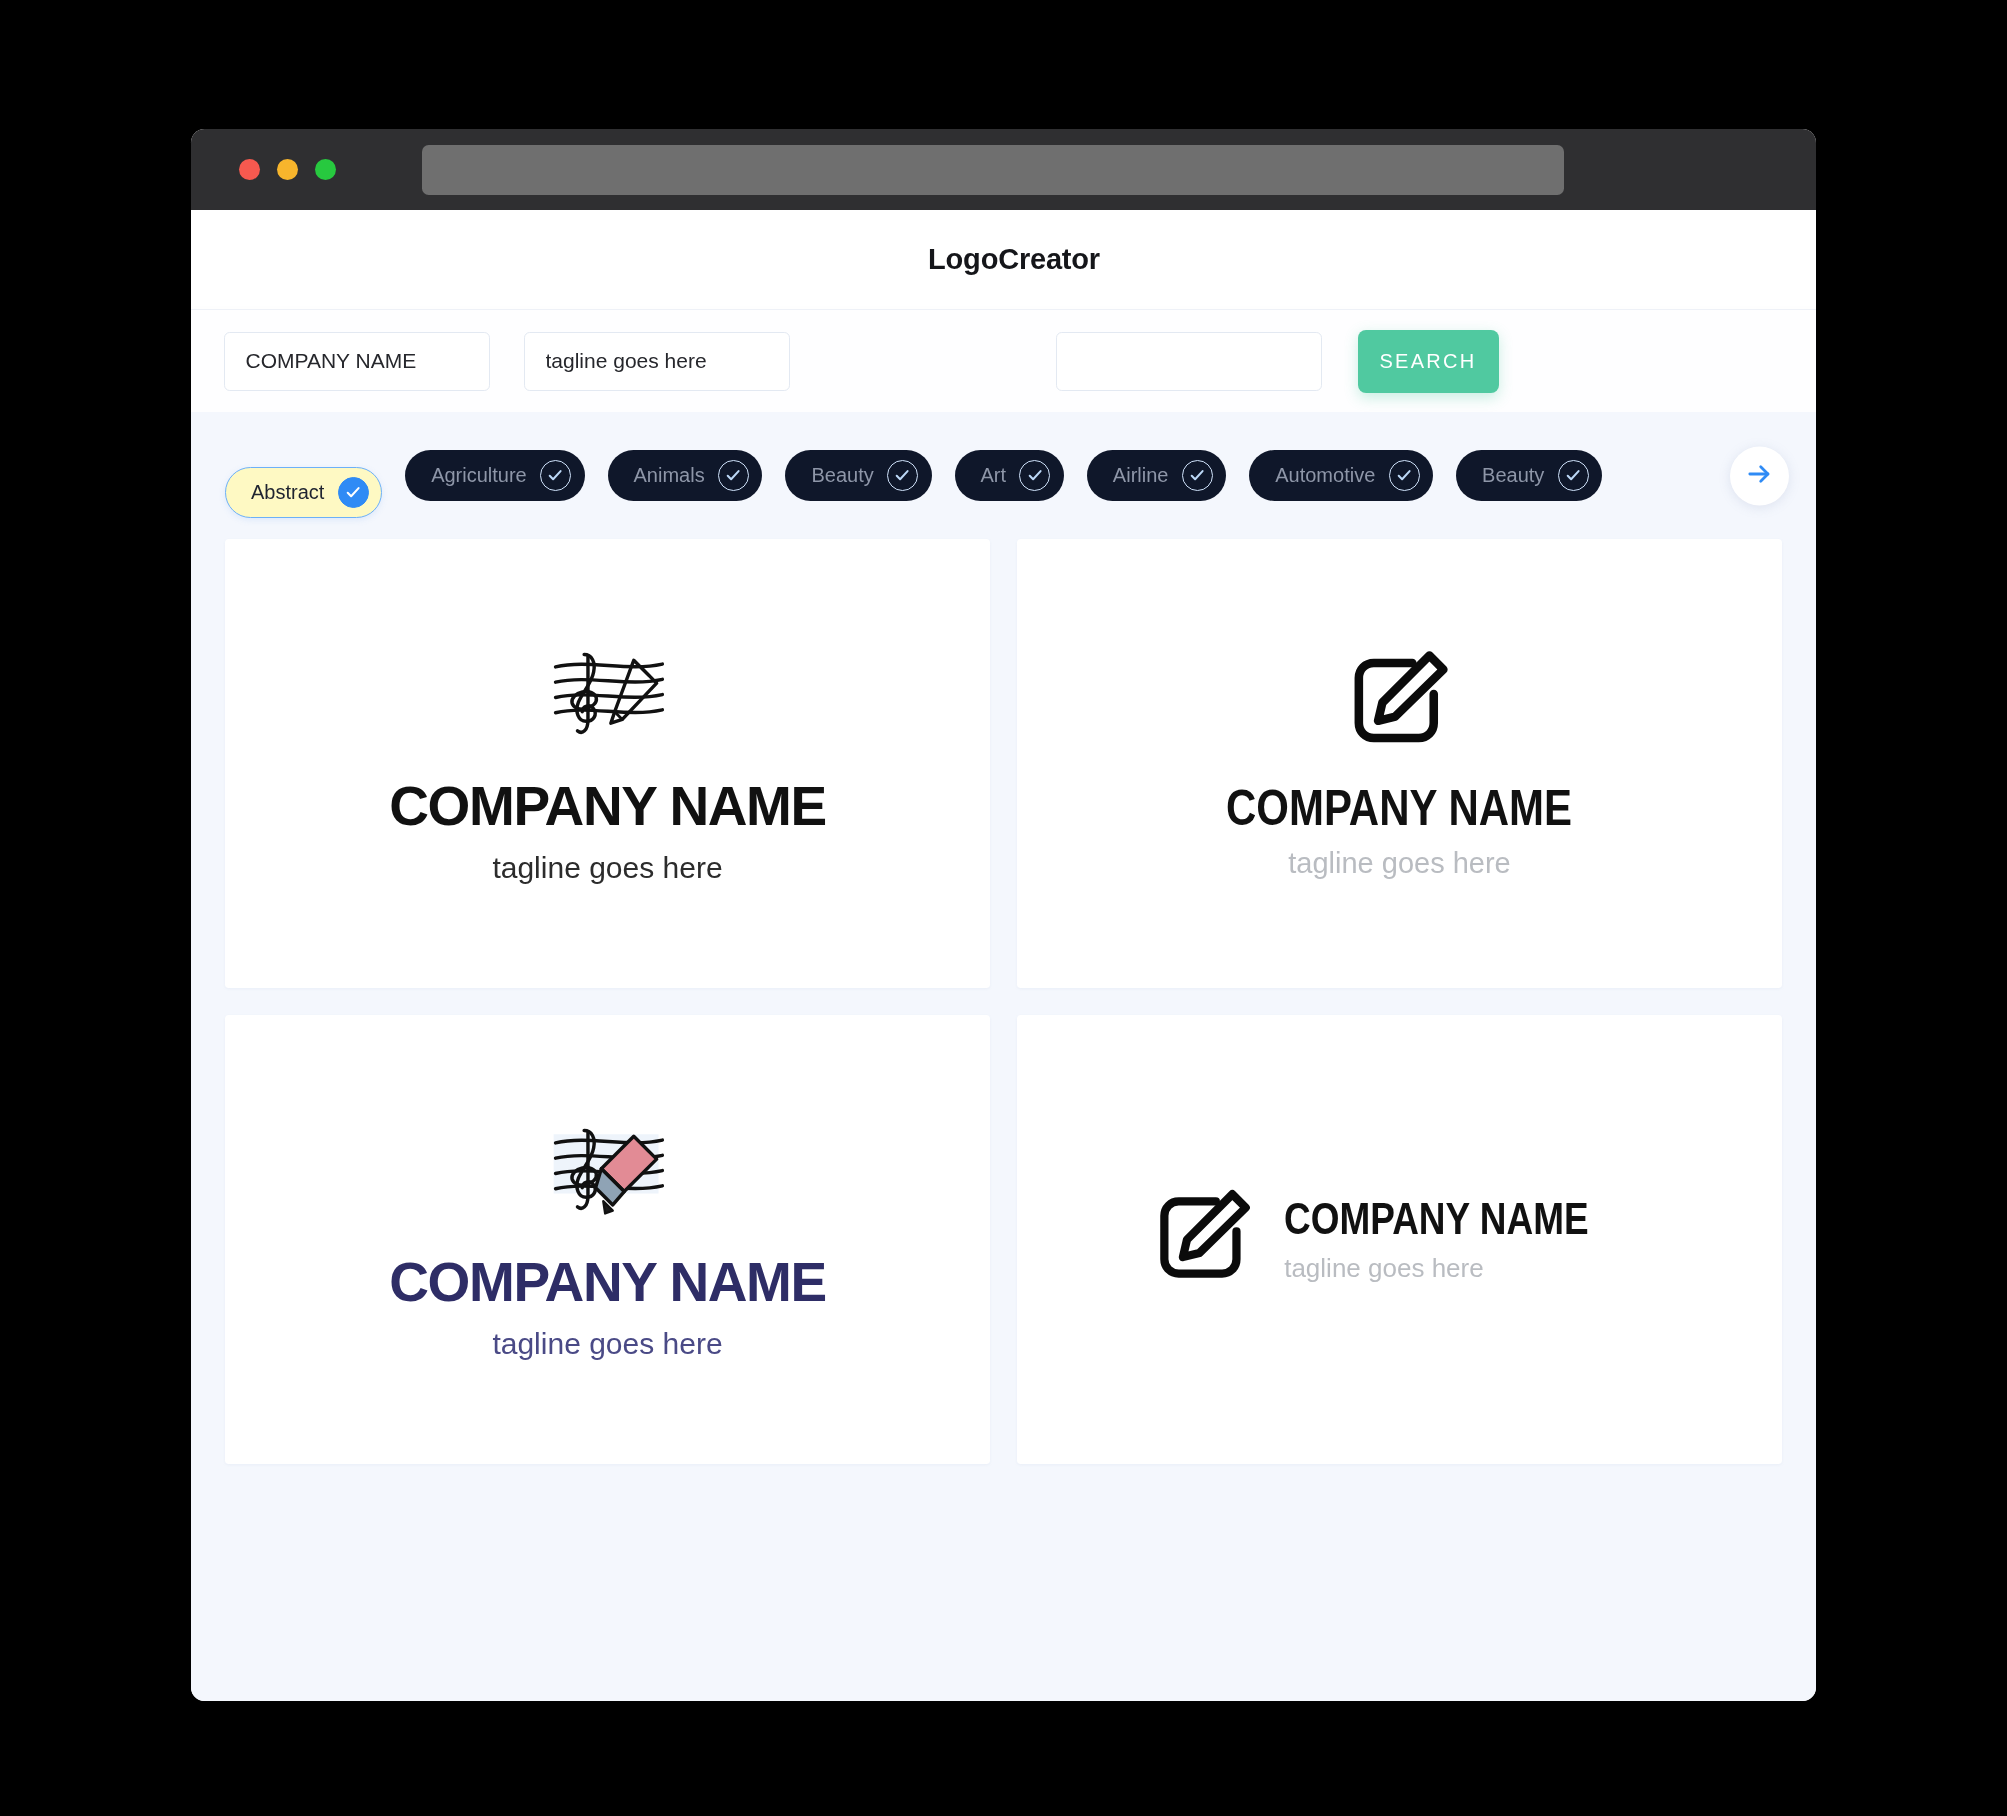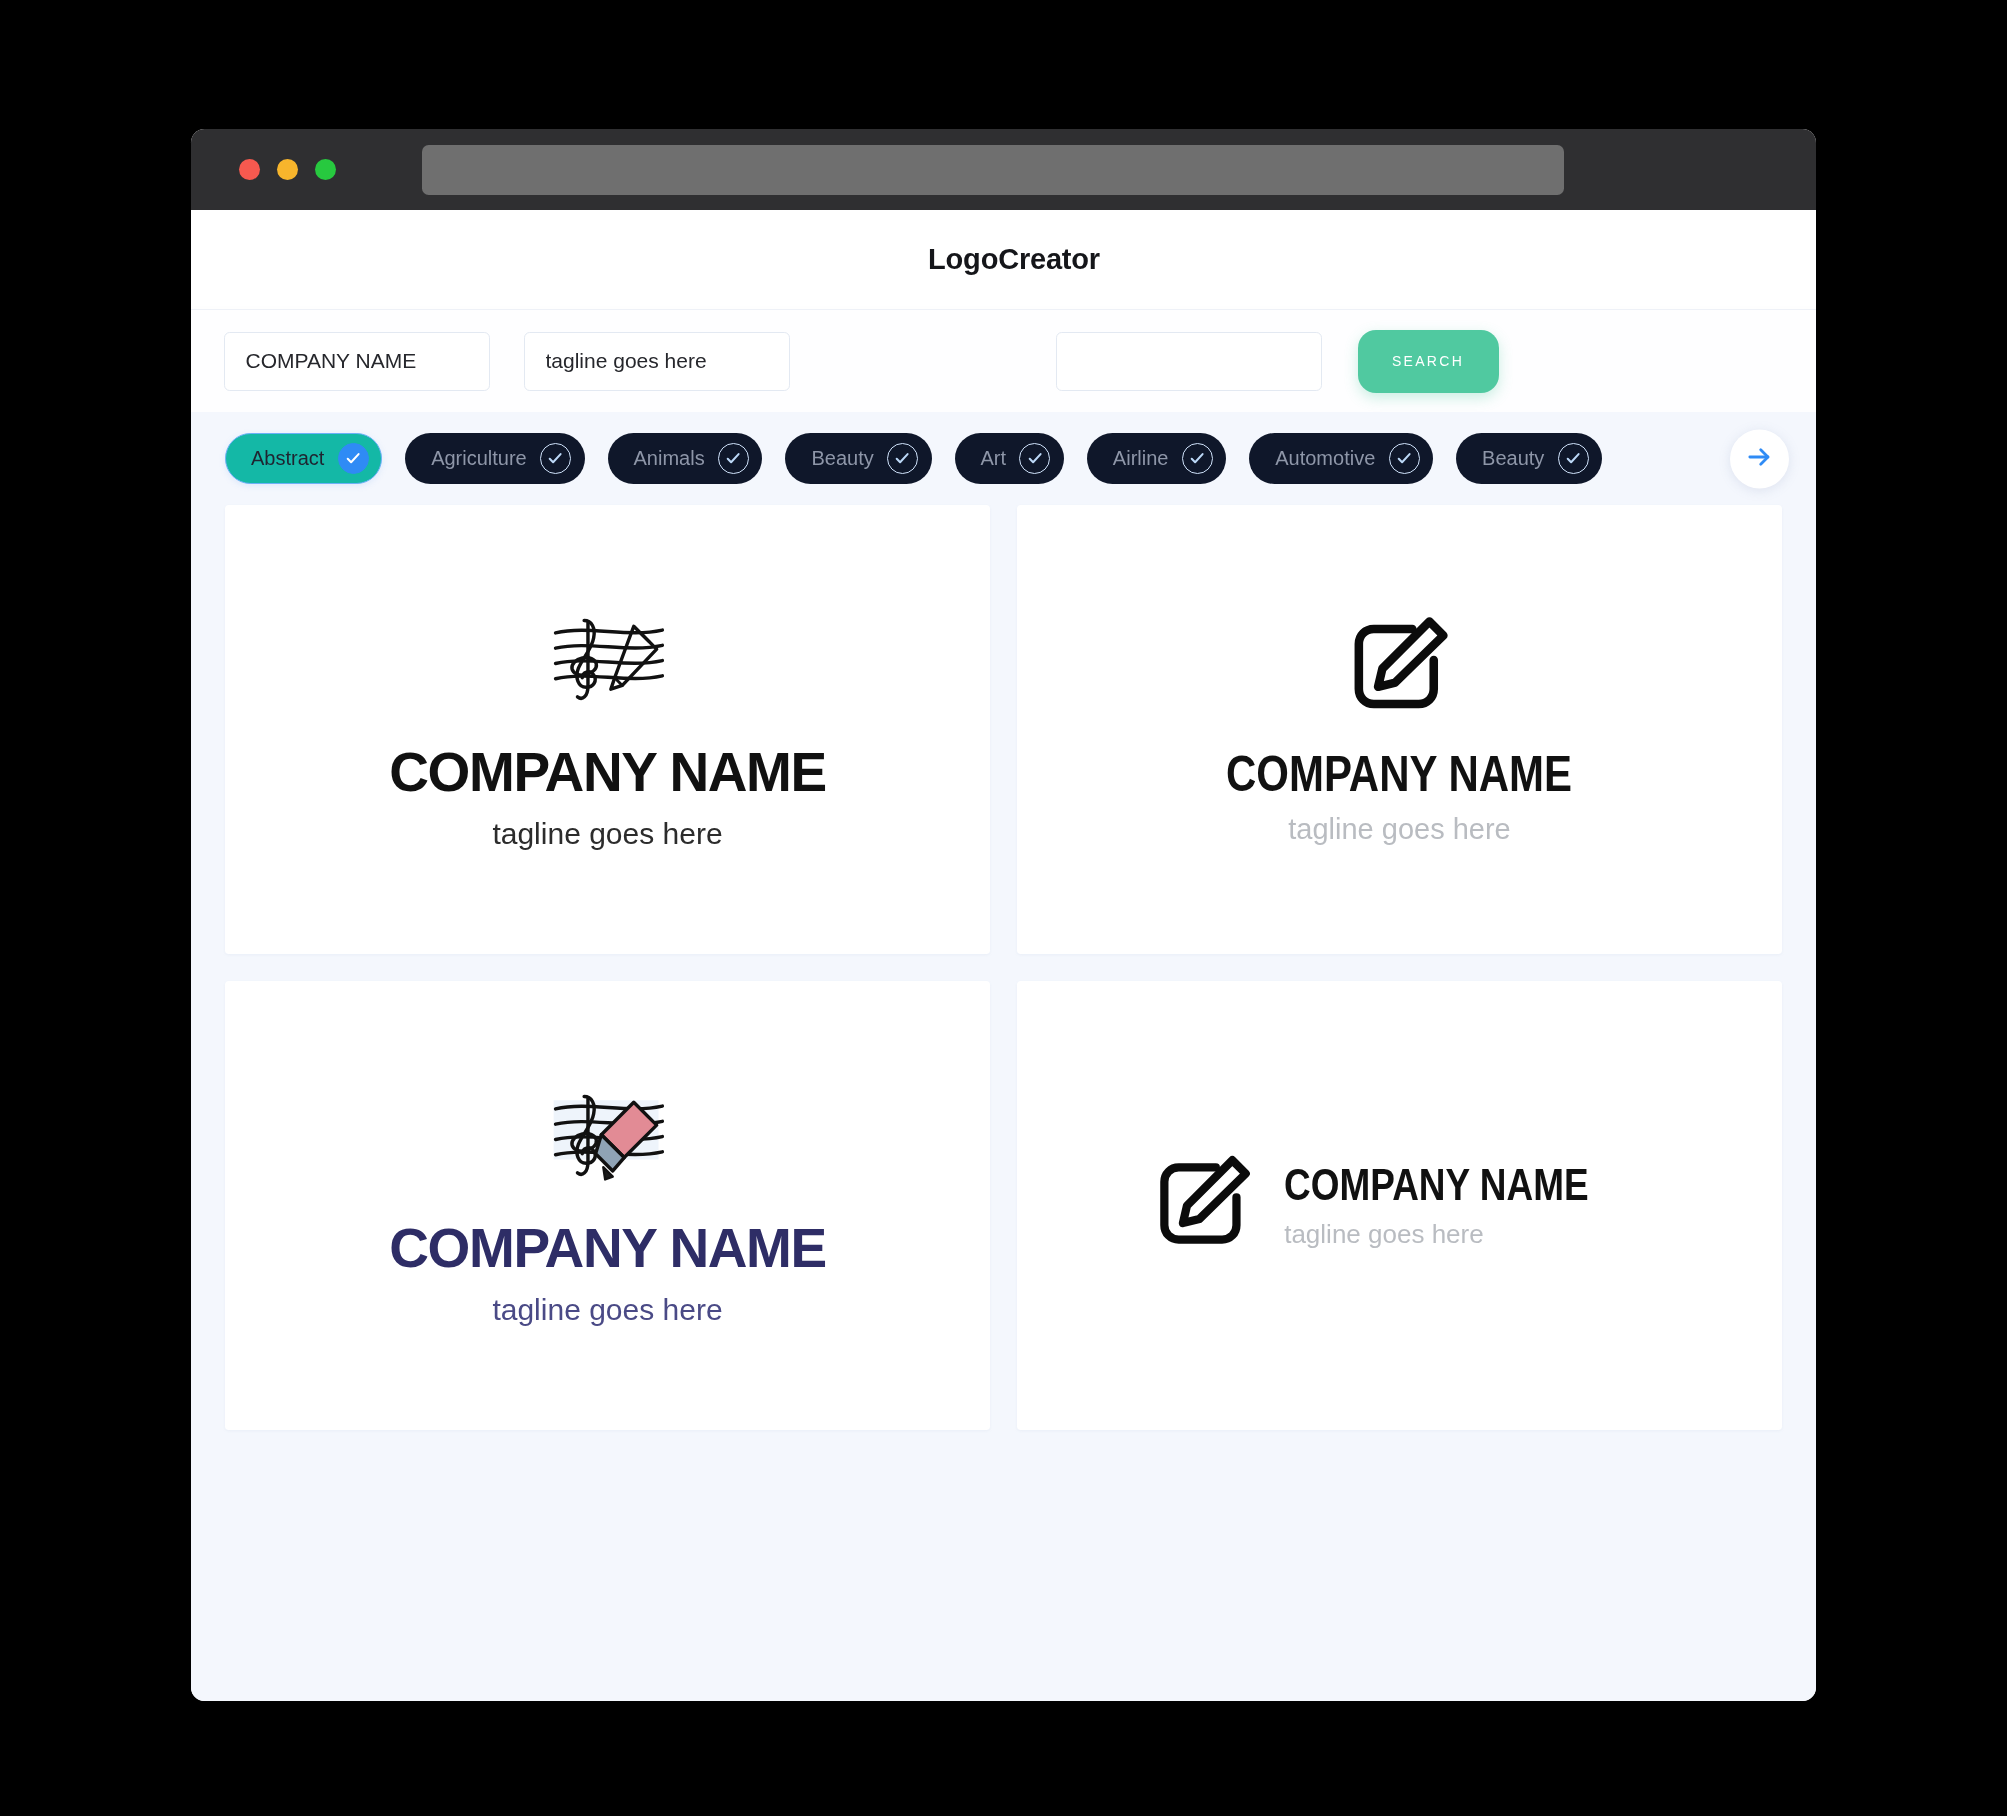--- a/index.html
+++ b/index.html
@@ -85,24 +85,24 @@
   }
   #company-name-input { width: 266px; }
   #tagline-input { width: 266px; margin-left: 34px; }
   #keyword-input { width: 266px; margin-left: 266px; }
   #search-button {
     margin-left: 36px;
     width: 141px;
     height: 63px;
     background: #50c9a0;
     border: none;
-    border-radius: 18px;
+    border-radius: 8px;
     color: #ffffff;
     font-family: "Liberation Sans", sans-serif;
-    font-size: 14px;
+    font-size: 20px;
     letter-spacing: 2.3px;
     cursor: pointer;
     box-shadow: 0 4.8px 13.4px rgba(80,201,160,0.30);
   }
 
   
   #content {
     background: #f4f7fd;
     height: calc(100% - 81px - 99px - 103px);
     padding: 0;
@@ -127,23 +127,24 @@
     margin-right: 23px;
     white-space: nowrap;
     cursor: pointer;
     flex: 0 0 auto;
   }
   .chip .chip-label {
     font-size: 20px;
     color: #8e96a8;
   }
   .chip.active {
-    background: #14b8a6;
+    background: #fef9c3;
     border: 1px solid #6cb0f8;
     box-shadow: 0 1.9px 6.7px rgba(110,165,240,0.17);
+    margin-top: 34px;
   }
   .chip.active .chip-label { color: #1f2430; }
   .check-circle {
     width: 31px; height: 31px;
     border-radius: 50%;
     border: 1.5px solid #cfe2fa;
     display: flex; align-items: center; justify-content: center;
     flex: 0 0 auto;
   }
   .check-circle svg { display: block; }

